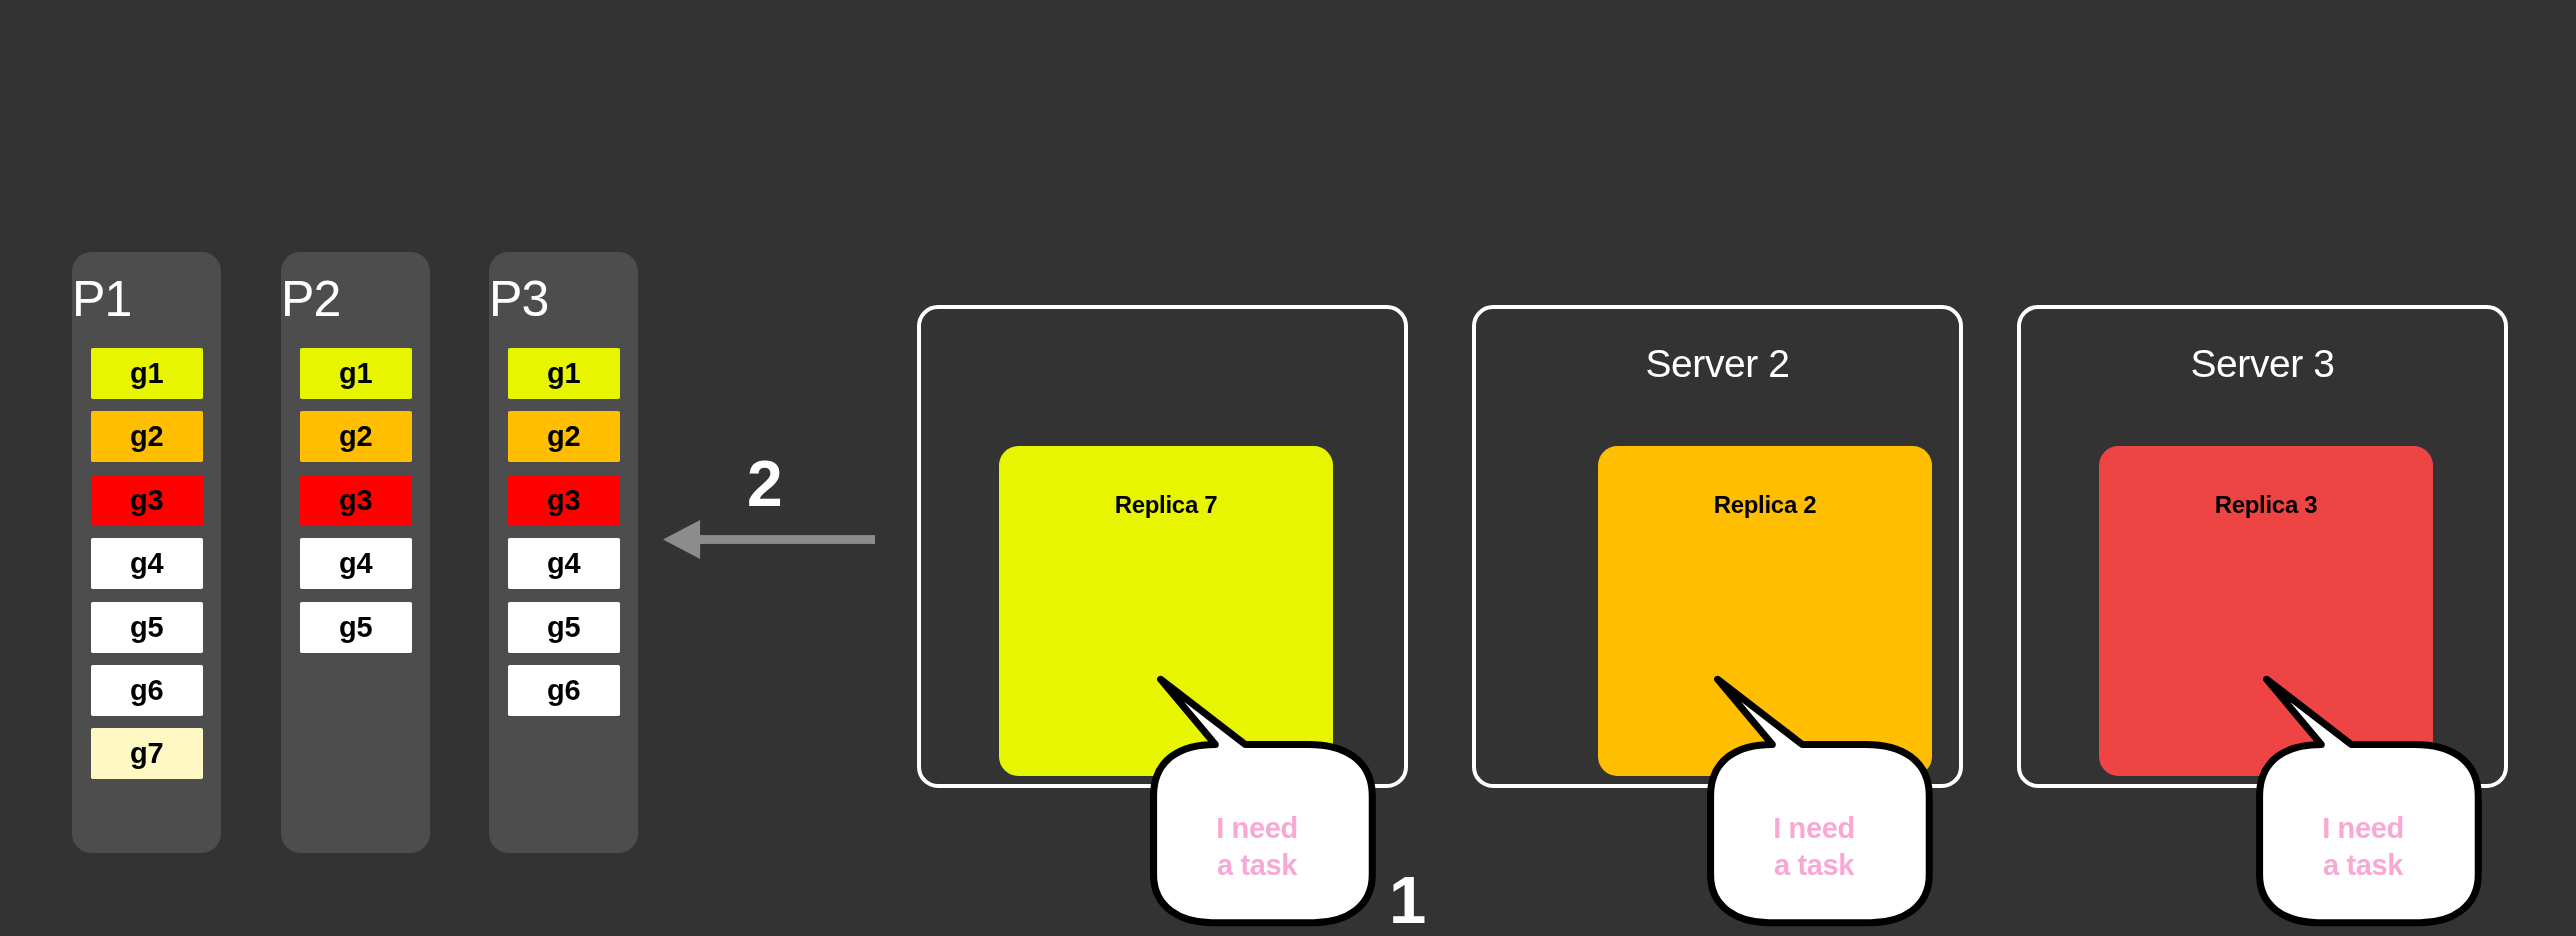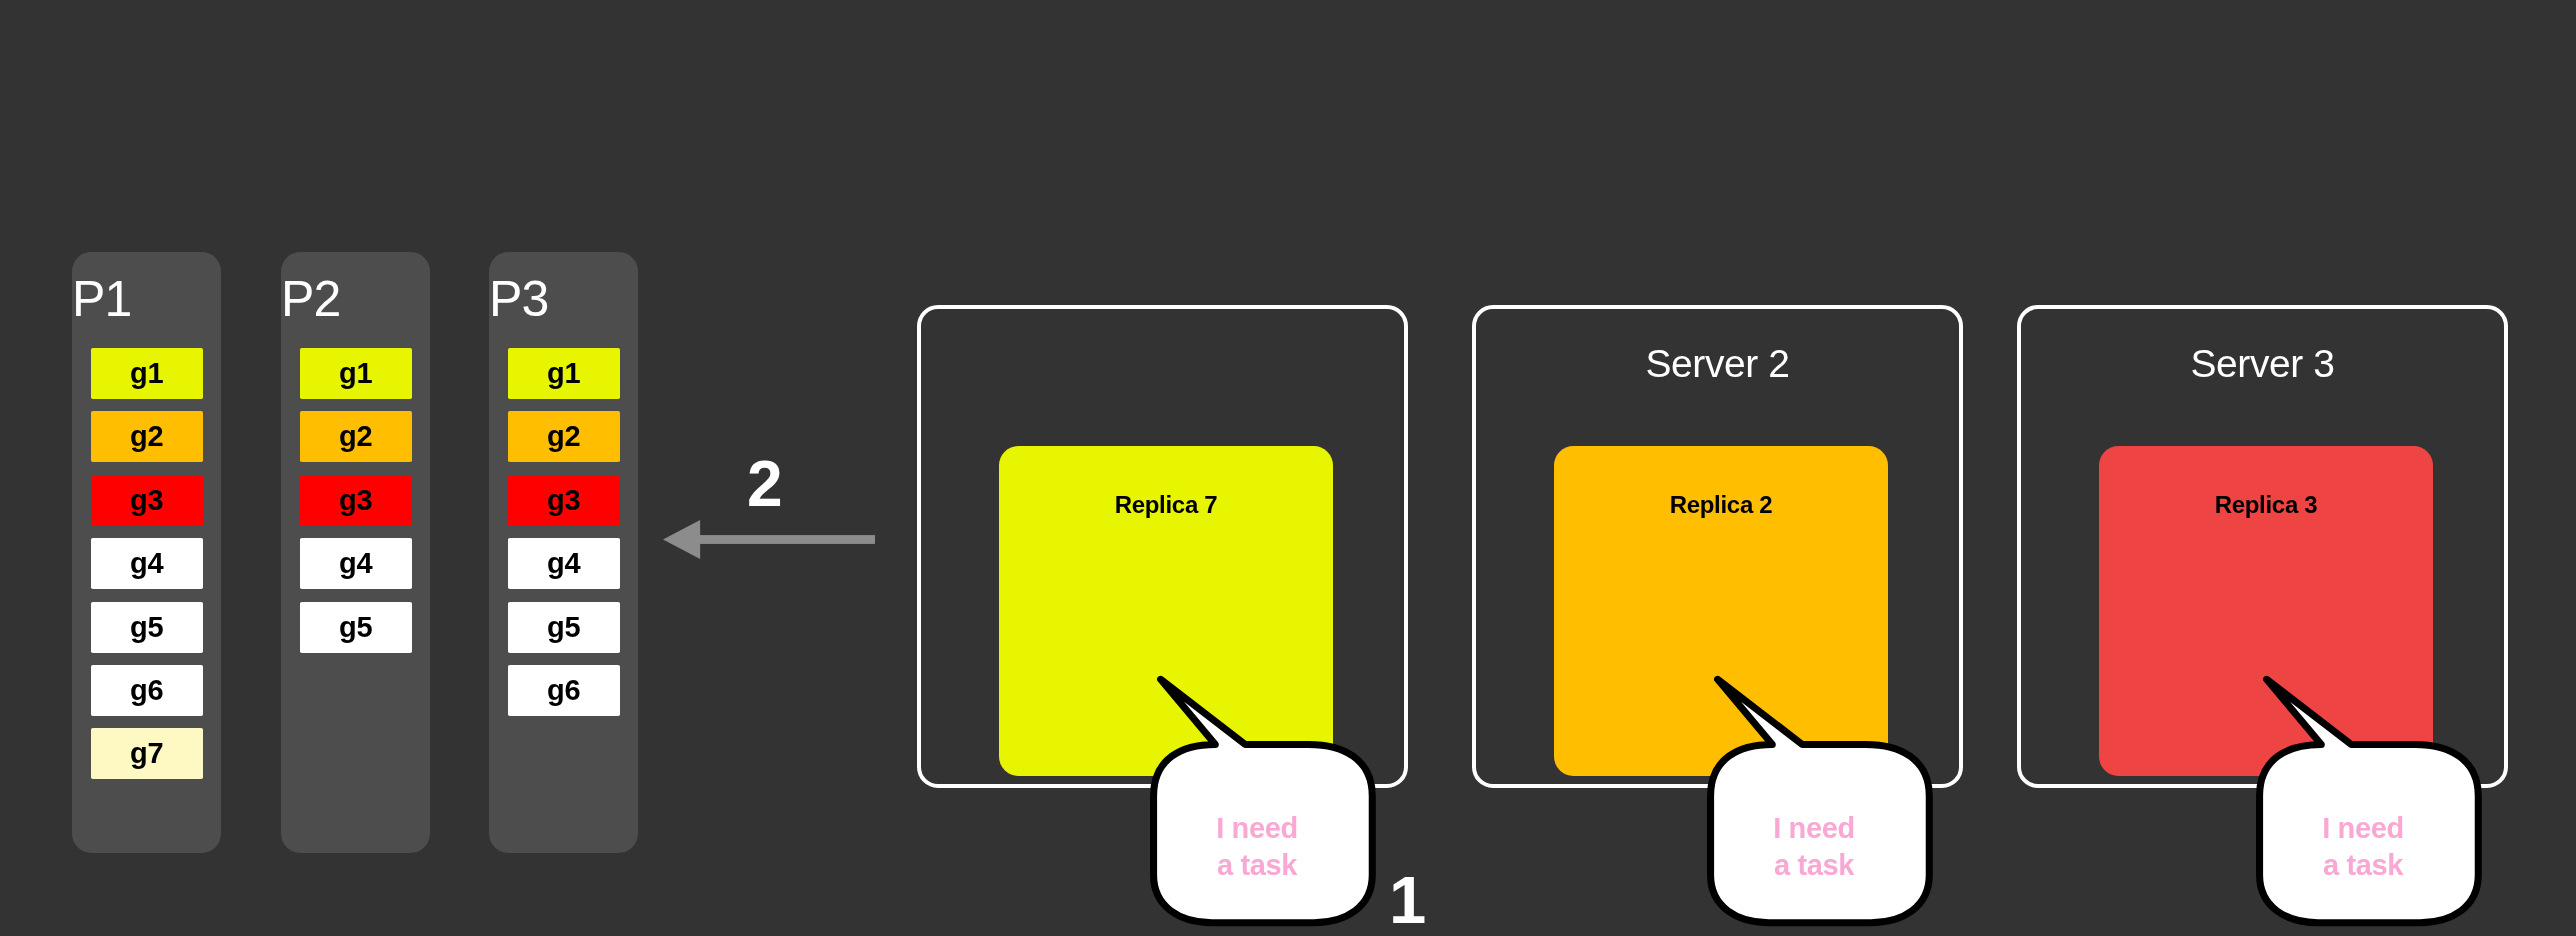--- a/index.html
+++ b/index.html
@@ -251,21 +251,21 @@
   </svg>
 
   <div class="server" id="server-0" style="left: 917px; border-color: rgb(255, 255, 255);">
     <div class="replica" id="replica-0" style="background: rgb(232, 245, 0);">
       <div class="replica-title">Replica 7</div>
     </div>
   </div>
 
   <div class="server" id="server-1" style="left: 1472px; border-color: rgb(255, 255, 255);">
     <div class="server-title">Server 2</div>
-    <div class="replica" id="replica-1" style="background: rgb(255, 191, 0);">
+    <div class="replica" id="replica-1" style="background: rgb(255, 191, 0); margin-left: 44px;">
       <div class="replica-title">Replica 2</div>
     </div>
   </div>
 
   <div class="server" id="server-2" style="left: 2017px; border-color: rgb(255, 255, 255);">
     <div class="server-title">Server 3</div>
     <div class="replica" id="replica-2" style="background: #ef4444;">
       <div class="replica-title">Replica 3</div>
     </div>
   </div>

